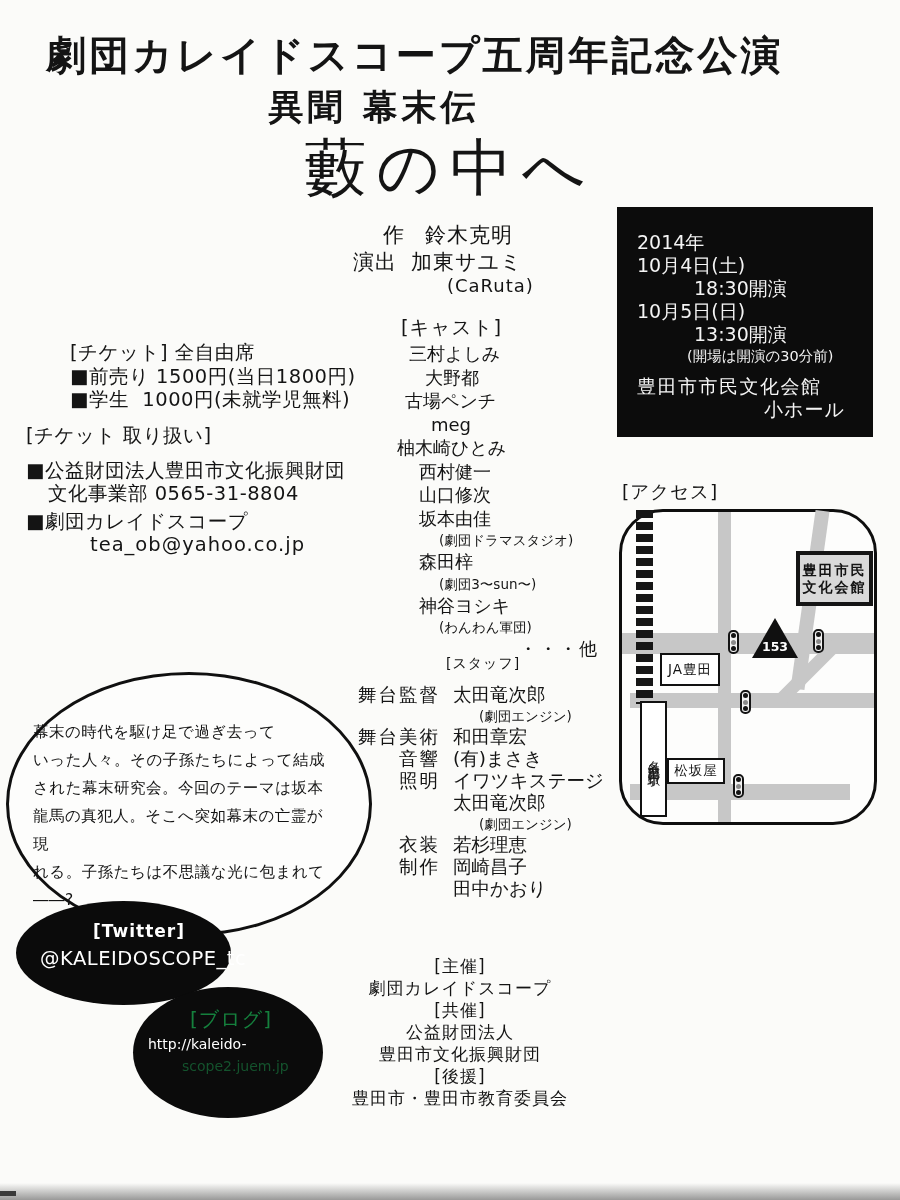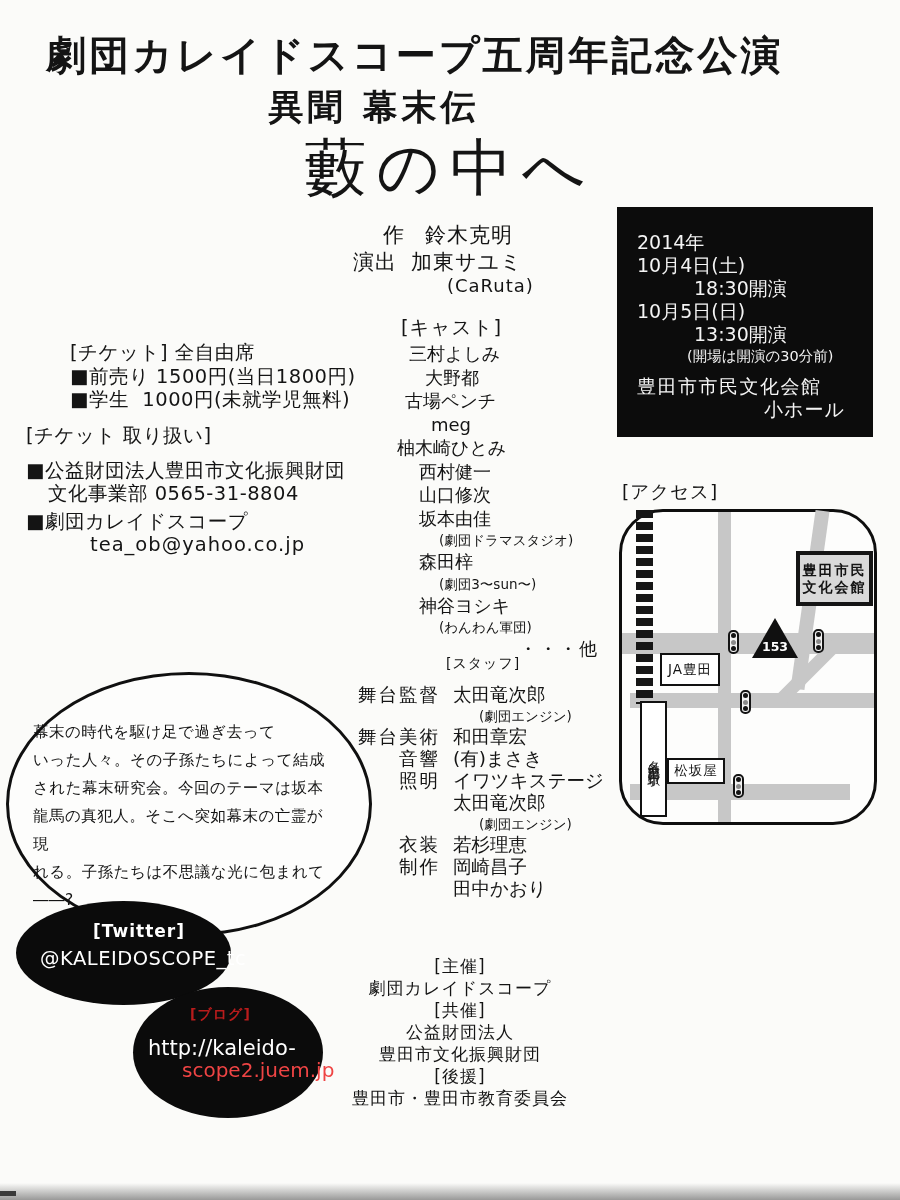--- a/index.html
+++ b/index.html
@@ -56,23 +56,23 @@
   
   .bubble{left:6px;top:672px;width:360px;height:258px;border:3px solid #101010;border-radius:50%;background:#fdfdfc;}
   .bubble-text{left:33px;top:718px;width:300px;font-size:15.5px;line-height:28px;letter-spacing:0.5px;}
 
   
   .balloon{background:#0b0b0b;border-radius:50%;}
   .tw-balloon{left:16px;top:901px;width:215px;height:104px;}
   .tw-label{left:93px;top:921px;color:#fff;font-size:17px;font-weight:bold;letter-spacing:1px;}
   .tw-handle{left:40px;top:947px;color:#fff;font-size:19.5px;letter-spacing:0.5px;}
   .blog-balloon{left:133px;top:987px;width:190px;height:131px;}
-  .blog-label{left:190px;top:1006px;color:#b91c1c;font-size:14px;font-weight:bold;letter-spacing:1px;}
-  .blog-url1{left:148px;top:1036px;color:#fff;font-size:21px;}
-  .blog-url2{left:182px;top:1058px;color:#ef4444;font-size:20px;}
+  .blog-label{left:190px;top:1006px;color:#15803d;font-size:20px;font-weight:normal;letter-spacing:1px;}
+  .blog-url1{left:148px;top:1036px;color:#fff;font-size:14px;}
+  .blog-url2{left:182px;top:1058px;color:#14532d;font-size:14px;}
 
   
   .sponsors{left:330px;top:955px;width:260px;text-align:center;font-size:17px;line-height:22px;letter-spacing:1px;}
 
   
   .access-heading{left:622px;top:479px;font-size:18.5px;letter-spacing:1px;}
   .map{left:619px;top:509px;width:252px;height:310px;border:3.5px solid #0e0e0e;border-radius:44px;background:#fdfdfc;}
   .map .abs{position:absolute;}
   .road{background:#c7c7c7;}
   .road-h1{left:0;top:121px;width:252px;height:21px;}

